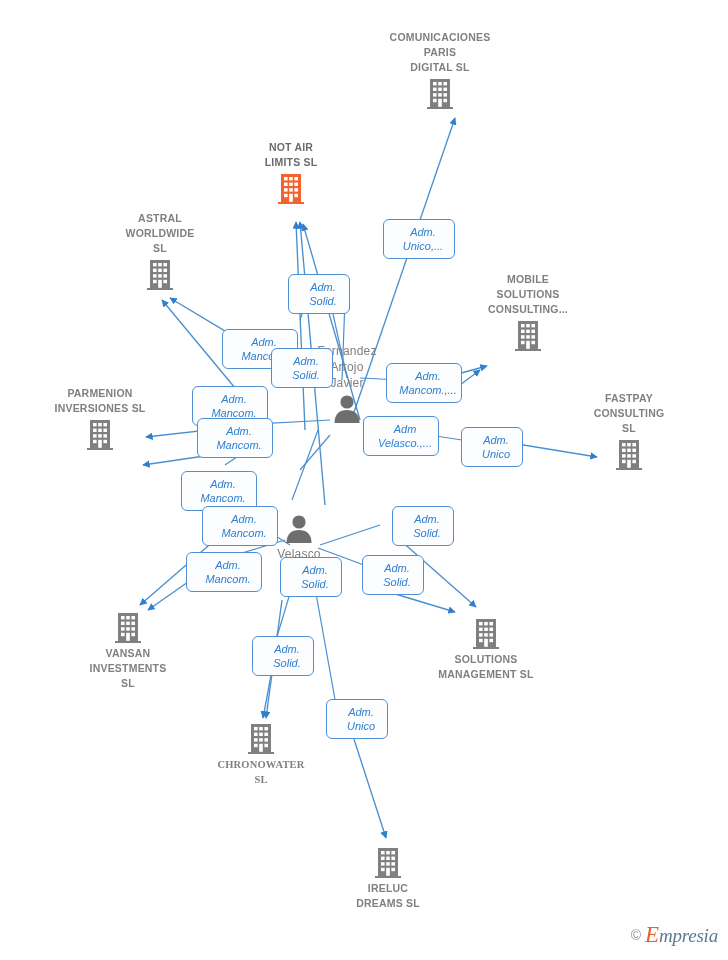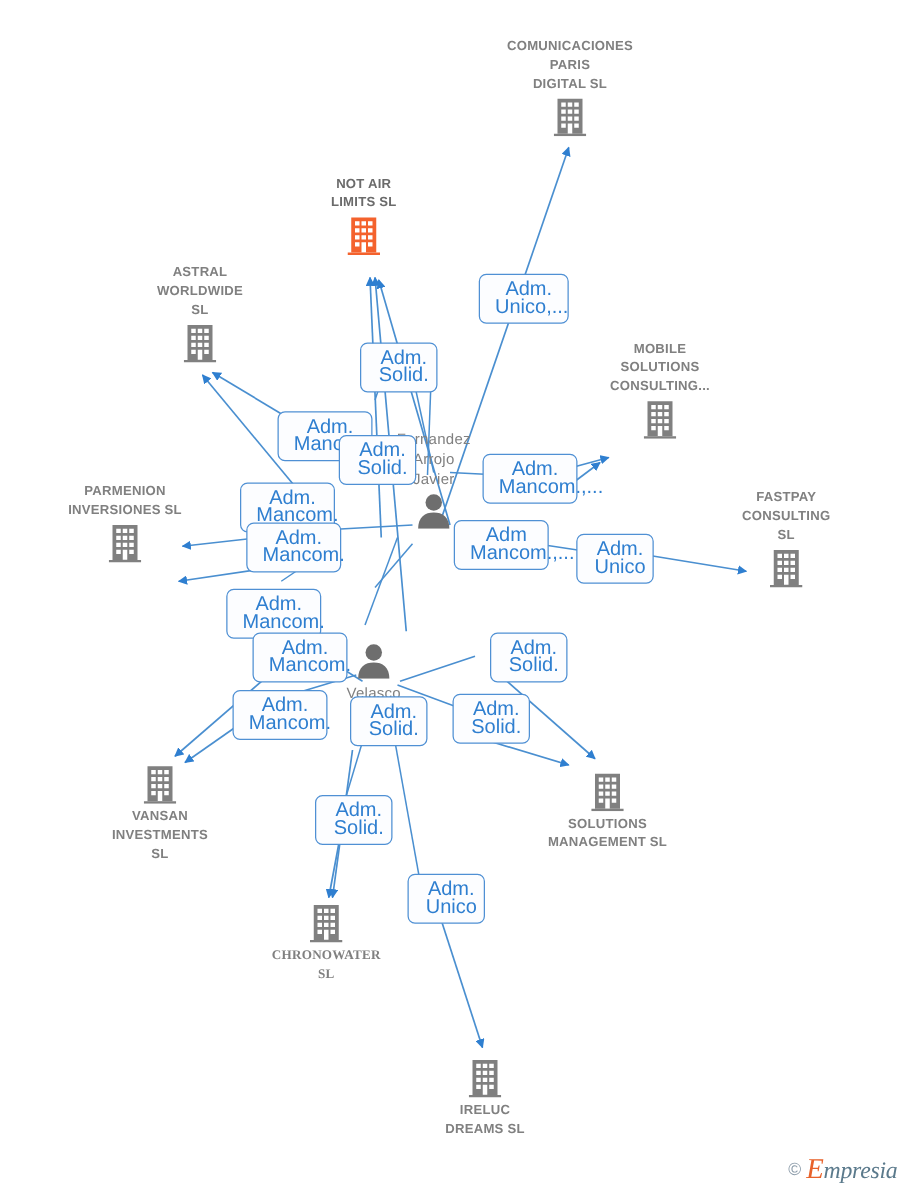--- a/index.html
+++ b/index.html
@@ -55,27 +55,28 @@
   .node.below .node-icon { margin-bottom: 3px; }
 
   
   .chip {
     position: absolute;
     box-sizing: border-box;
     border: 1.3px solid #4f90d4;
     border-radius: 6px;
     background: #fcfdff;
     color: #2f7fd0;
-    font-size: 16px;
+    font-size: 11px;
     line-height: 14px;
     text-align: center;
     padding: 5px 4px 5px 12px;
     z-index: 20;
     white-space: pre-line;
     font-family: "Liberation Sans", sans-serif;
+    font-style: italic;
   }
   .chip.w3 { width: 62px; }
   .chip.w4 { width: 72px; }
   .chip.w5 { width: 76px; }
 
   
   #watermark {
     position: absolute;
     right: 10px;
     bottom: 12px;
@@ -180,21 +181,21 @@
             <rect x="11.2" y="16.2" width="3.6" height="3.4"></rect>
             <rect x="16.4" y="16.2" width="3.6" height="3.4"></rect>
           <rect x="6" y="21.8" width="3.6" height="3.4"></rect>
             <rect x="16.4" y="21.8" width="3.6" height="3.4"></rect>
           <rect x="11.2" y="21.8" width="3.6" height="8"></rect>
         </g>
       </svg>
     </span>
   </div>
 
-  <div class="node" style="left:456px; top:30px;">
+  <div class="node" style="left:440px; top:30px;">
     <div class="node-label">COMUNICACIONES
 PARIS
 DIGITAL SL</div>
     <span class="node-icon">
       <svg width="26" height="32" viewBox="0 0 26 32" xmlns="http://www.w3.org/2000/svg">
         <rect x="3" y="2" width="20" height="28" fill="#808080"></rect>
         <rect x="0" y="30" width="26" height="2" fill="#808080"></rect>
         <g fill="#ffffff">
           <rect x="6" y="5" width="3.6" height="3.4"></rect>
             <rect x="11.2" y="5" width="3.6" height="3.4"></rect>
@@ -449,21 +450,21 @@
 Mancom.</div>
   <div class="chip w3" style="left:271px; top:348px;">Adm.
 Solid.</div>
   <div class="chip w5" style="left:192px; top:386px;">Adm.
 Mancom.</div>
   <div class="chip w5" style="left:197px; top:418px;">Adm.
 Mancom.</div>
   <div class="chip w5" style="left:386px; top:363px;">Adm.
 Mancom.,...</div>
   <div class="chip w5" style="left:363px; top:416px;">Adm
-Mancom.,...</div>
+Velasco.,...</div>
   <div class="chip w3" style="left:461px; top:427px;">Adm.
 Unico</div>
   <div class="chip w5" style="left:181px; top:471px;">Adm.
 Mancom.</div>
   <div class="chip w5" style="left:202px; top:506px;">Adm.
 Mancom.</div>
   <div class="chip w3" style="left:392px; top:506px;">Adm.
 Solid.</div>
   <div class="chip w5" style="left:186px; top:552px;">Adm.
 Mancom.</div>

